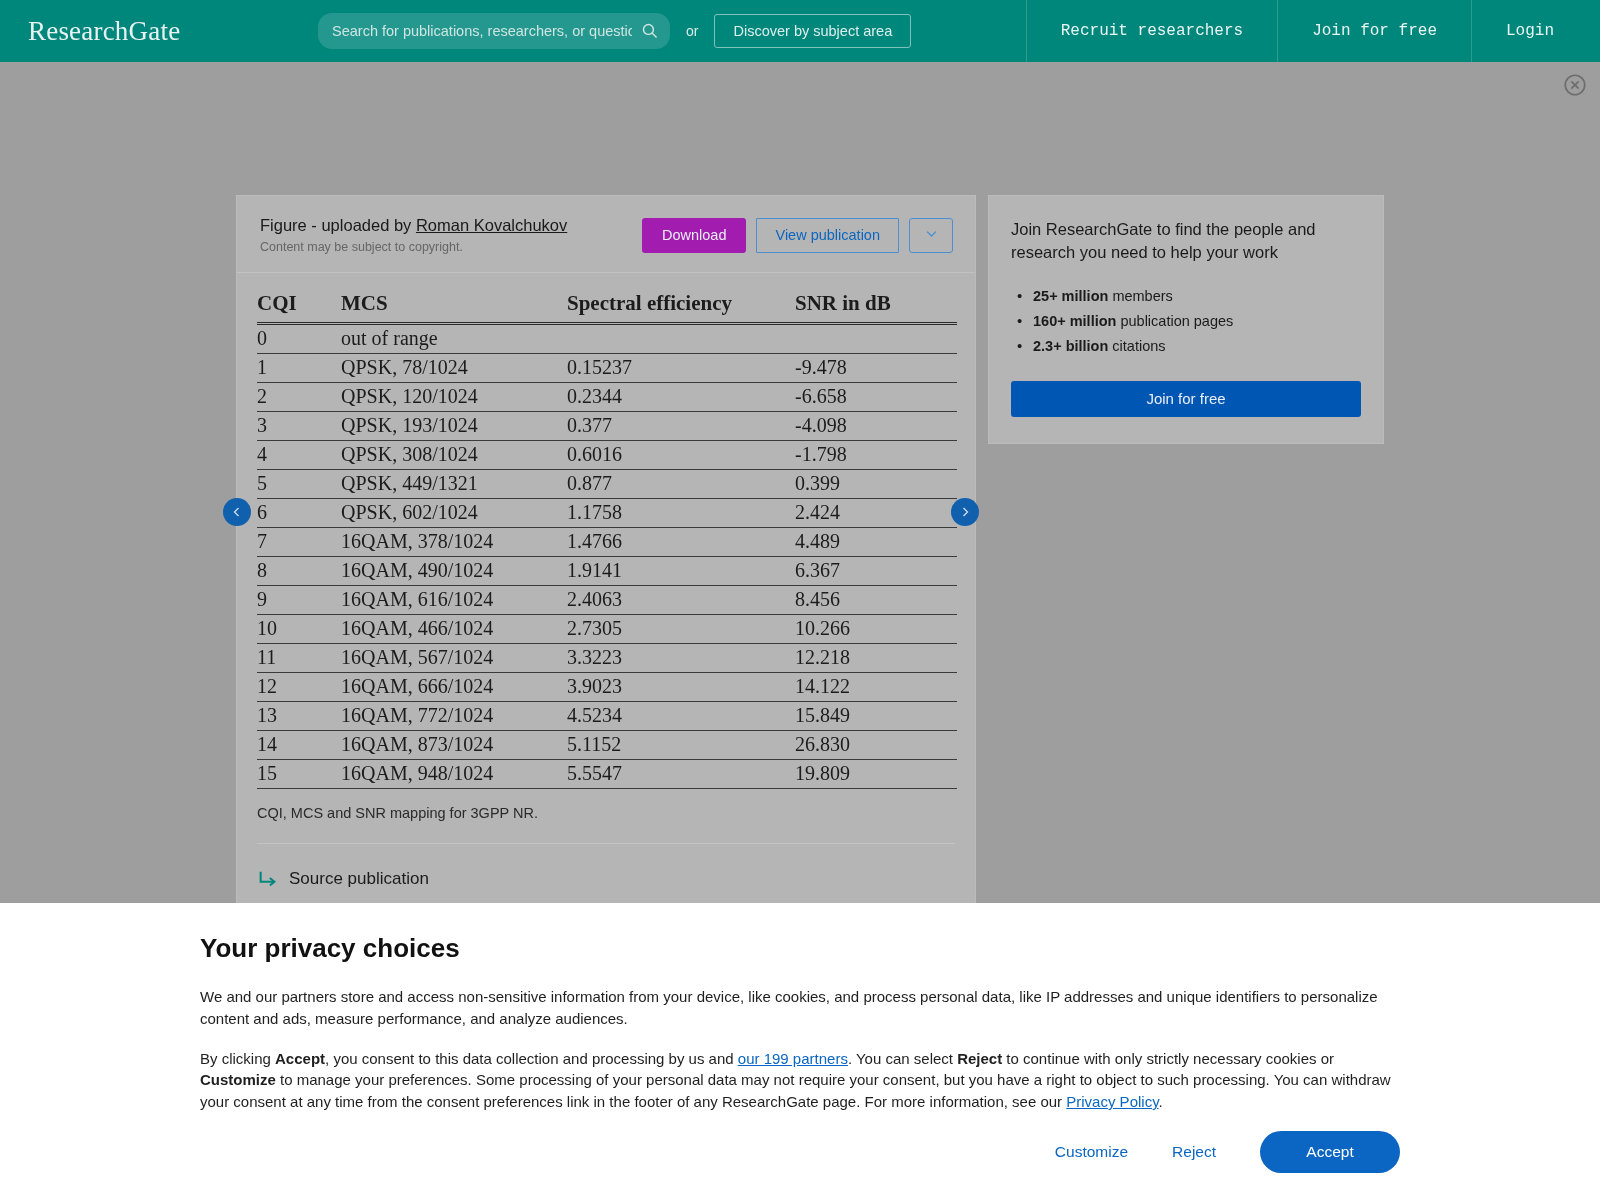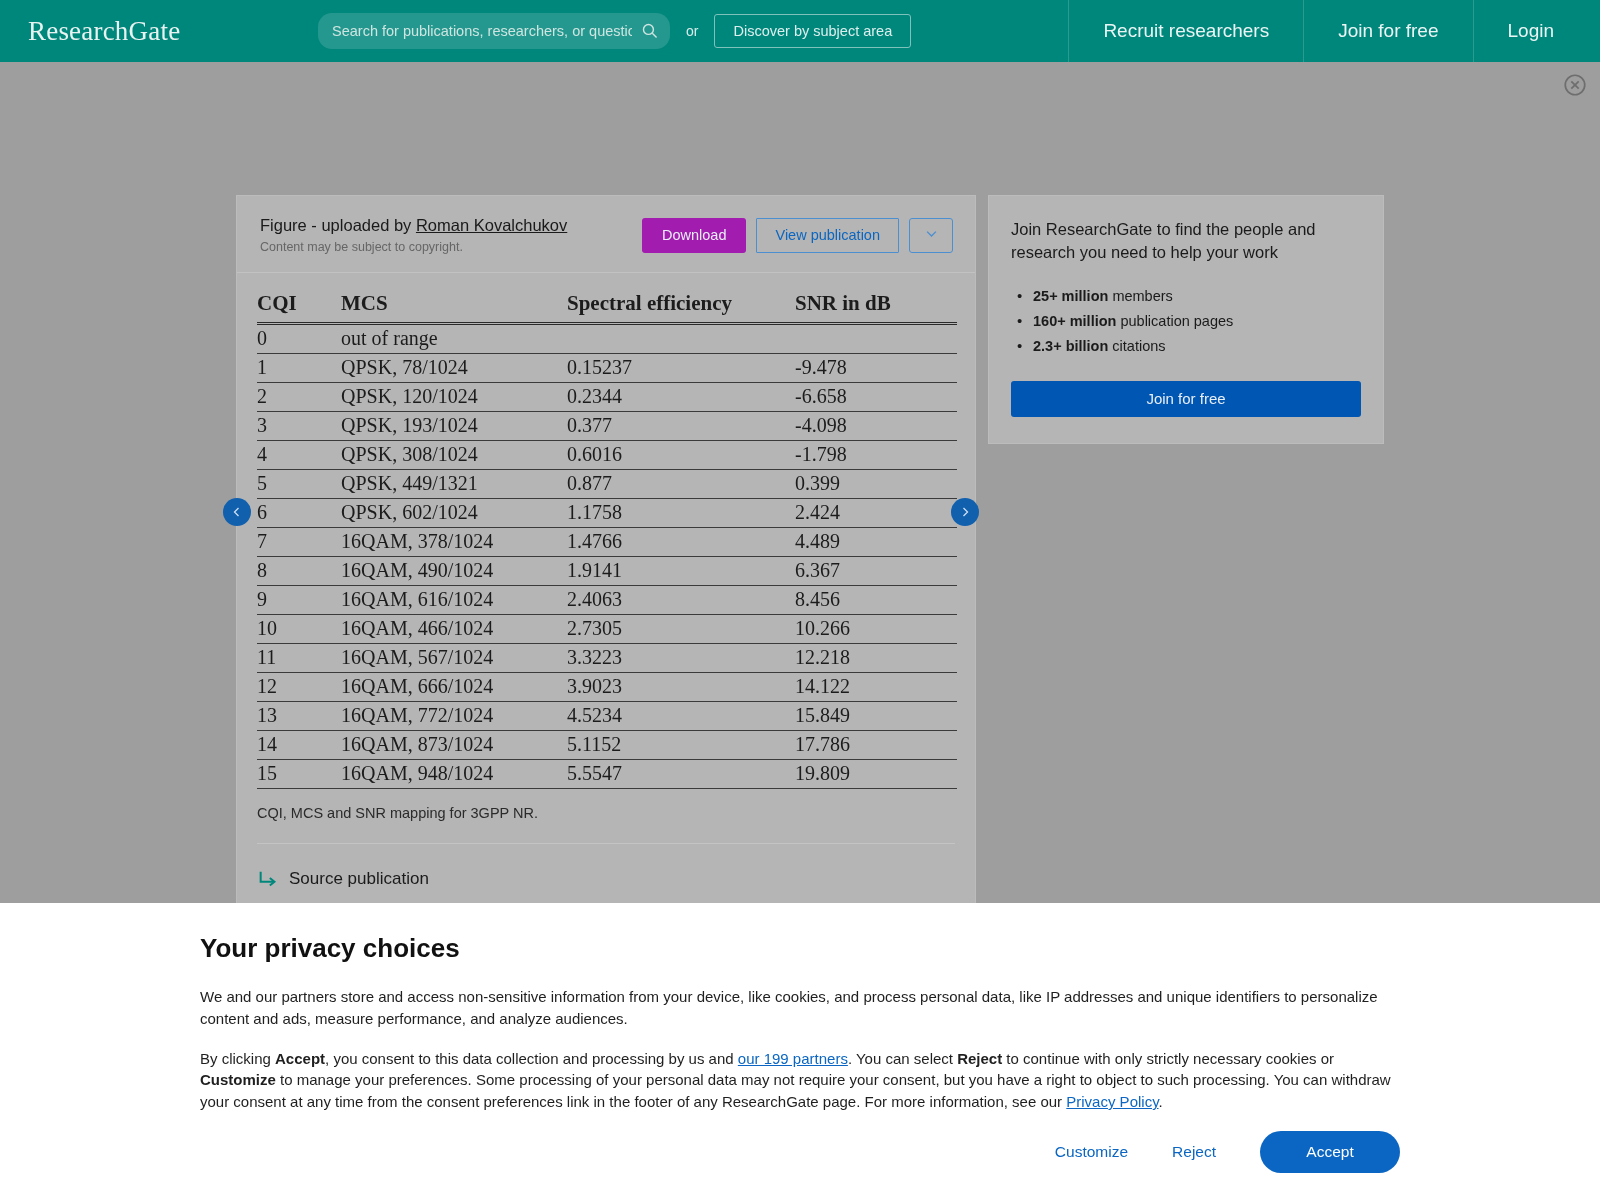--- a/index.html
+++ b/index.html
@@ -46,23 +46,23 @@
   .discover-btn {
     height: 34px; padding: 16px 18px;
     border: 1px solid #7fc2bc; border-radius: 3px;
     background: transparent; color: #dcefed;
     font-size: 14.5px; font-family: "Liberation Sans", sans-serif;
     cursor: pointer; display: flex; align-items: center;
   }
   .nav-right { margin-left: auto; display: flex; height: 62px; align-items: stretch; }
   .nav-link {
     display: flex; align-items: center; justify-content: center;
-    color: #eaf5f4; font-size: 19px;
+    color: #eaf5f4; font-size: 16px;
     padding: 0 34px; border-left: 1px solid #2d9a90;
-    cursor: pointer; white-space: nowrap;
+    cursor: pointer; white-space: nowrap; font-family: Liberation Mono, monospace;
   }
   .nav-link.last { padding-right: 46px; }
 
   
   .backdrop {
     position: absolute; top: 62px; left: 0; width: 1600px; height: 1138px;
     background: #9e9e9e;
     z-index: 10;
   }
   .overlay-close {
@@ -373,21 +373,21 @@
             <tr>
               <td class="c-cqi">13</td>
               <td class="c-mcs">16QAM, 772/1024</td>
               <td class="c-se">4.5234</td>
               <td class="c-snr">15.849</td>
             </tr>
             <tr>
               <td class="c-cqi">14</td>
               <td class="c-mcs">16QAM, 873/1024</td>
               <td class="c-se">5.1152</td>
-              <td class="c-snr">17.786</td>
+              <td class="c-snr">26.830</td>
             </tr>
             <tr>
               <td class="c-cqi">15</td>
               <td class="c-mcs">16QAM, 948/1024</td>
               <td class="c-se">5.5547</td>
               <td class="c-snr">19.809</td>
             </tr>
           </tbody>
       </table>
     </div>

